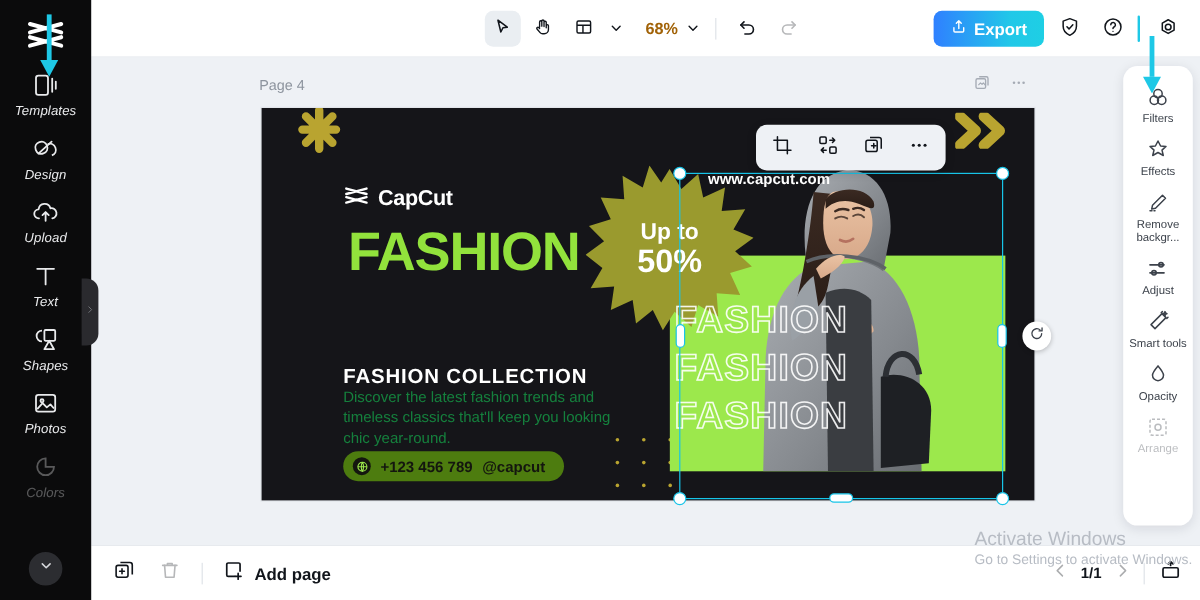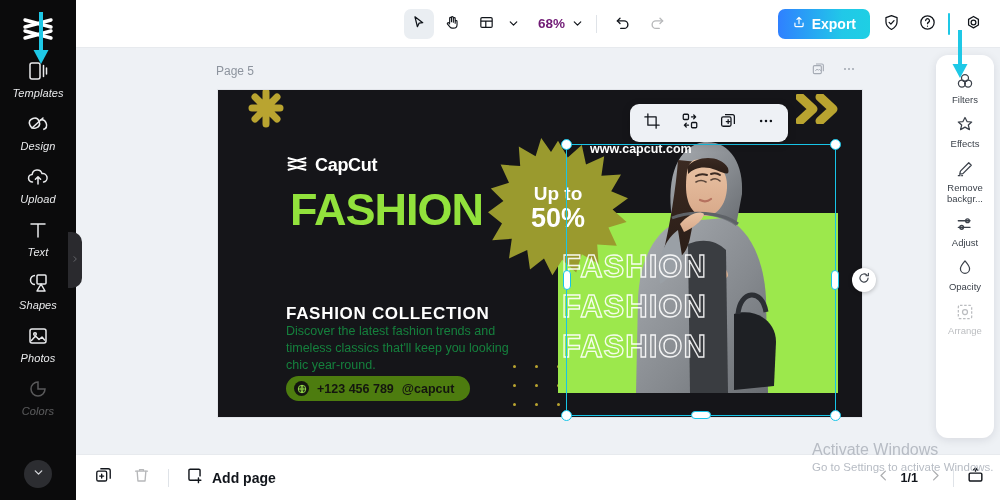--- a/index.html
+++ b/index.html
@@ -59,21 +59,21 @@
   .tb-left { display: flex; align-items: center; gap: 8px; padding-left: 18px; }
   .doc-title { font-size: 14.5px; color: #11151b; font-weight: 600; }
   .tb-center { position: absolute; left: 0; right: 0; display: flex; align-items: center; justify-content: center; gap: 4px; }
   .tb-btn {
     width: 30px; height: 30px; border-radius: 7px; display: flex; align-items: center;
     justify-content: center; cursor: pointer; background: transparent; border: none;
   }
   .tb-btn.active { background: #eaeef2; }
   .tb-btn.disabled { opacity: .3; cursor: default; }
   .chev { width: 16px; height: 16px; display: flex; align-items: center; justify-content: center; cursor: pointer; }
-  .zoom-val { font-size: 13.5px; font-weight: 700; color: #701a75; cursor: pointer; }
+  .zoom-val { font-size: 13.5px; font-weight: 700; color: #a16207; cursor: pointer; }
   .tb-sep { width: 1px; height: 18px; background: #dfe3e8; margin: 0 7px; }
   .tb-right { margin-left: auto; display: flex; align-items: center; gap: 6px; padding-right: 12px; }
   .export-btn {
     display: flex; align-items: center; gap: 6px; height: 30px; padding: 0 14px;
     background: linear-gradient(90deg, #2f80ff 0%, #21c8e8 70%, #1ecfe4 100%);
     color: #fff; border-radius: 7px; font-size: 14px; font-weight: 700;
     border: none; cursor: pointer;
   }
   .gear-wrap { position: relative; display: flex; align-items: center; }
   .gear-bar { width: 2px; height: 22px; background: #1ec8e6; margin-right: 8px; border-radius: 1px; }
@@ -423,21 +423,21 @@
 
   <div class="anno-arrow-right">
     <svg width="16" height="48" viewBox="0 0 16 48">
       <rect x="6" y="0" width="4" height="34" fill="#1ec8e6"></rect>
       <path d="M8 48 L0.5 34 L15.5 34 Z" fill="#1ec8e6"></path>
     </svg>
   </div>
 
   <div class="workspace">
 
-    <div class="page-label">Page 5</div>
+    <div class="page-label">Page 4</div>
 
     <div class="page-tools">
       <span class="pt">
         <svg width="16" height="16" viewBox="0 0 24 24" fill="none" stroke="#6a7280" stroke-width="1.7" stroke-linejoin="round">
           <rect x="3.5" y="7" width="12" height="12" rx="1.8"></rect>
           <path d="M7.5 4.5h9a2 2 0 012 2v9"></path>
           <path d="M6.5 15l2.6-3 2 2 1.6-1.8 2.4 2.8" stroke-width="1.4"></path>
         </svg>
       </span>
       <span class="pt">
@@ -668,20 +668,29 @@
       <span class="ic">
         <svg width="20" height="20" viewBox="0 0 24 24" fill="none" stroke="#3c424b" stroke-width="1.7" stroke-linecap="round">
           <path d="M4 8h14M4 16h14"></path>
             <circle cx="15" cy="8" r="2.2"></circle>
             <circle cx="8" cy="16" r="2.2"></circle>
         </svg>
       </span>
       <span class="lbl">Adjust</span>
     </div>
 
+    <div class="rp-item">
+      <span class="ic">
+        <svg width="20" height="20" viewBox="0 0 24 24" fill="none" stroke="#3c424b" stroke-width="1.5" stroke-linecap="round" stroke-linejoin="round">
+          <path d="M16 4l4 4-11 11-4-4z"></path>
+          <path d="M15.2 3.2l1.2-1.2M20.8 8.8L22 7.6M19 2l.6 1.4 1.4.6-1.4.6-.6 1.4-.6-1.4-1.4-.6 1.4-.6z"></path>
+        </svg>
+      </span>
+      <span class="lbl">Smart tools</span>
+    </div>
 
     <div class="rp-item">
       <span class="ic">
         <svg width="20" height="20" viewBox="0 0 24 24" fill="none" stroke="#3c424b" stroke-width="1.5" stroke-linejoin="round">
           <path d="M12 3.5c3.4 4 5.5 6.6 5.5 9.3A5.5 5.5 0 016.5 12.8c0-2.7 2.1-5.3 5.5-9.3z"></path>
         </svg>
       </span>
       <span class="lbl">Opacity</span>
     </div>
 

